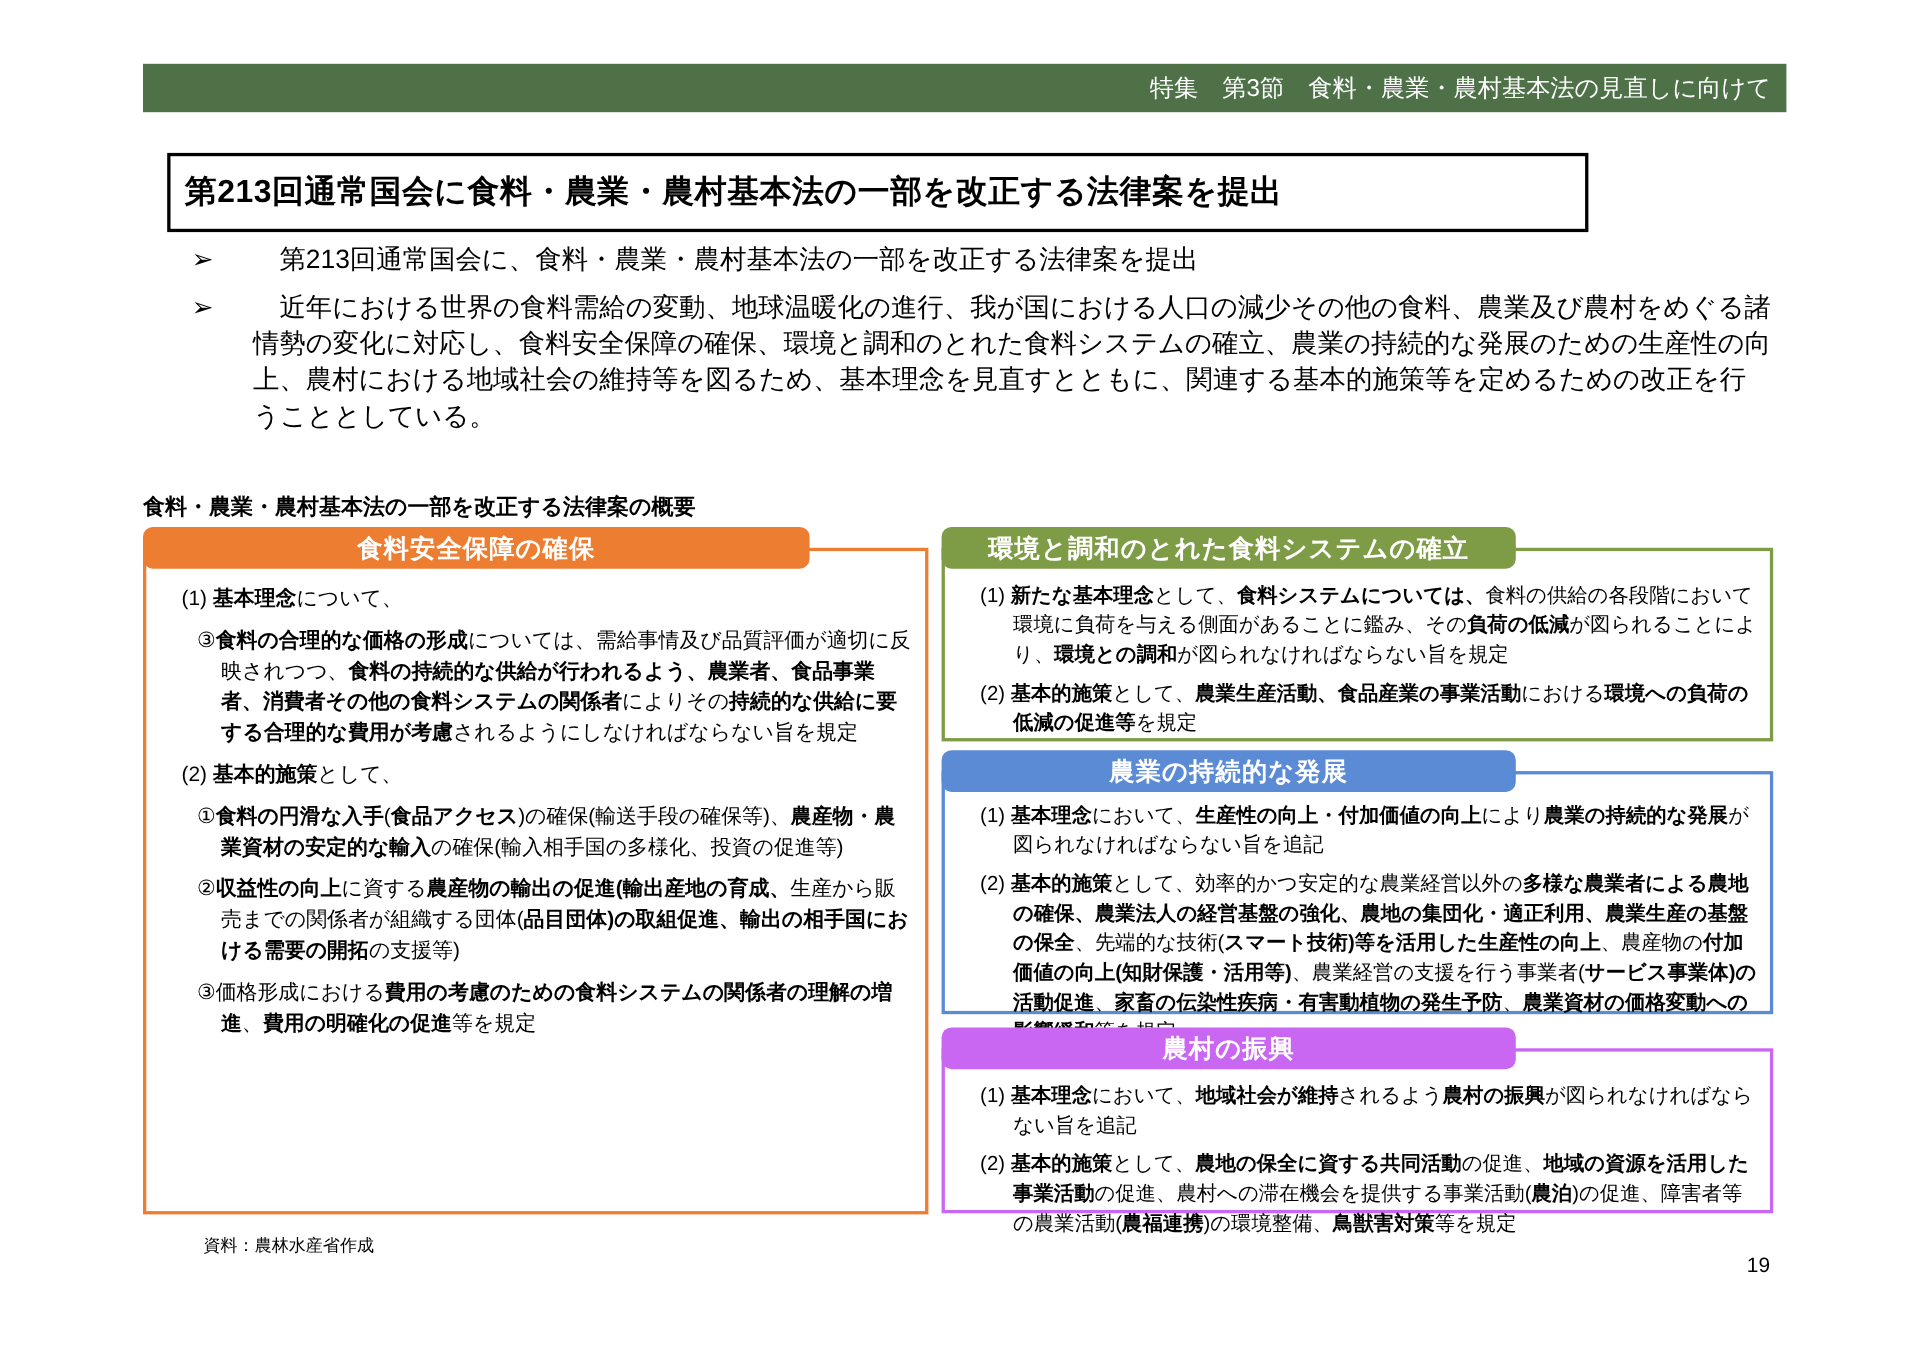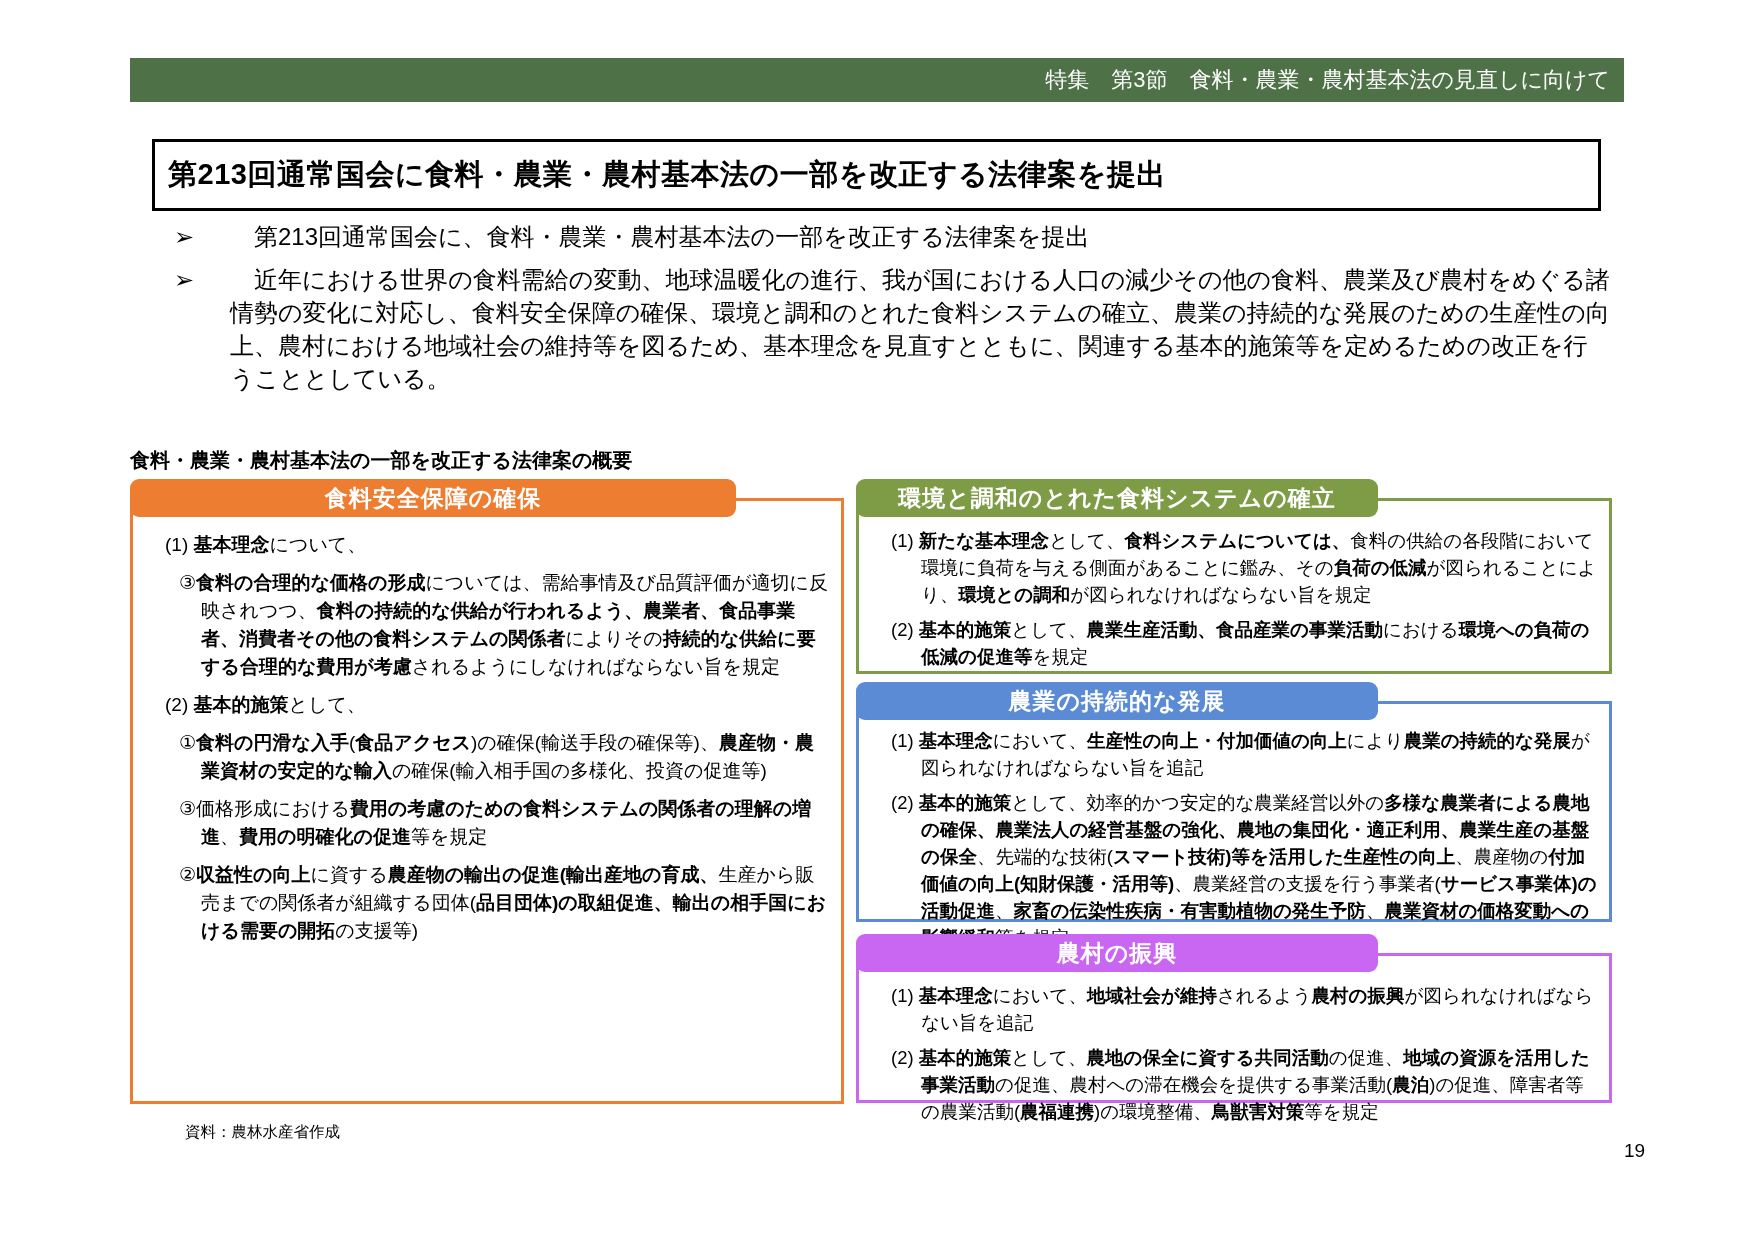--- a/index.html
+++ b/index.html
@@ -7,21 +7,21 @@
     width:1755px;height:1241px;position:relative;overflow:hidden;
     font-family:"Liberation Sans","DejaVu Sans",sans-serif;
     color:#000;
   }
   .banner{
     position:absolute;left:130px;top:58px;width:1494px;height:44px;
     display:flex;align-items:center;justify-content:flex-end;
     color:#fff;font-size:22px;padding-right:14px;box-sizing:border-box;
   }
   .title-box{
-    position:absolute;left:152px;top:139px;width:1449px;height:72px;
+    position:absolute;left:152px;top:139px;width:1292px;height:72px;
     border:3px solid #000;box-sizing:border-box;
     display:flex;align-items:center;
   }
   .title-box .t{font-size:29px;font-weight:bold;padding-left:13px;letter-spacing:0.5px;}
   .bullets{position:absolute;left:168px;top:220px;width:1442px;}
   .bullet{display:flex;margin-bottom:10px;font-size:24px;line-height:33px;}
   .bullet .glyph{flex:0 0 56px;text-align:left;padding-left:6px;}
   .bullet .btxt{flex:1;text-indent:1em;}
   .subtitle{
     position:absolute;left:130px;top:447px;width:1494px;
@@ -40,21 +40,21 @@
   #box-left .box-content{padding:30px 10px 0 12px;font-size:19px;line-height:28px;}
   
   .rbox .box-content{padding:26px 10px 0 12px;font-size:18.5px;line-height:27px;}
   #box-blue .box-content{padding-top:23px;}
   .para{margin:0 0 10px 0;}
   .rbox .para{margin-bottom:8px;}
   .para.num{padding-left:38px;text-indent:-30px;}
   .para.sub{padding-left:44px;text-indent:-22px;}
   .para .b{font-weight:bold;}
   .source{position:absolute;left:141px;top:1122px;font-size:15.5px;margin-left:44px;}
-  .page-number{position:absolute;left:1588px;top:1140px;font-size:19px;margin-left:36px;}
+  .page-number{position:absolute;left:1588px;top:1140px;font-size:19px;}
 </style>
 </head>
 <body>
 
 <div class="banner" style="background: rgb(78, 113, 71);">
   <span>特集　第3節　食料・農業・農村基本法の見直しに向けて</span>
 </div>
 
 <div class="title-box" style="border-color: rgb(0, 0, 0);">
   <span class="t">第213回通常国会に食料・農業・農村基本法の一部を改正する法律案を提出</span>
@@ -75,22 +75,22 @@
 
 <div class="section-header" style="left: 130px; top: 479px; width: 606px; background: rgb(237, 125, 49);">
   <span>食料安全保障の確保</span>
 </div>
 <div class="section-box" id="box-left" style="left: 130px; top: 498px; width: 714px; height: 606px; border-color: rgb(237, 125, 49);">
   <div class="box-content">
       <p class="para num"><span>(1)  </span><span class="b">基本理念</span><span>について、</span></p>
       <p class="para sub"><span>③</span><span class="b">食料の合理的な価格の形成</span><span>については、需給事情及び品質評価が適切に反映されつつ、</span><span class="b">食料の持続的な供給が行われるよう、農業者、食品事業者、消費者その他の食料システムの関係者</span><span>によりその</span><span class="b">持続的な供給に要する合理的な費用が考慮</span><span>されるようにしなければならない旨を規定</span></p>
       <p class="para num"><span>(2)  </span><span class="b">基本的施策</span><span>として、</span></p>
       <p class="para sub"><span>①</span><span class="b">食料の円滑な入手</span><span>(</span><span class="b">食品アクセス</span><span>)の確保(輸送手段の確保等)、</span><span class="b">農産物・農業資材の安定的な輸入</span><span>の確保(輸入相手国の多様化、投資の促進等)</span></p>
+      <p class="para sub"><span>②</span><span class="b">収益性の向上</span><span>に資する</span><span class="b">農産物の輸出の促進(輸出産地の育成、</span><span>生産から販売までの関係者が組織する団体(</span><span class="b">品目団体)の取組促進、輸出の相手国における需要の開拓</span><span>の支援等)</span></p>
       <p class="para sub"><span>③</span><span>価格形成における</span><span class="b">費用の考慮のための食料システムの関係者の理解の増進</span><span>、</span><span class="b">費用の明確化の促進</span><span>等を規定</span></p>
-      <p class="para sub"><span>②</span><span class="b">収益性の向上</span><span>に資する</span><span class="b">農産物の輸出の促進(輸出産地の育成、</span><span>生産から販売までの関係者が組織する団体(</span><span class="b">品目団体)の取組促進、輸出の相手国における需要の開拓</span><span>の支援等)</span></p>
     </div>
 </div>
 
 <div class="section-header" style="left: 856px; top: 479px; width: 522px; background: rgb(126, 155, 69);">
   <span>環境と調和のとれた食料システムの確立</span>
 </div>
 <div class="section-box rbox" id="box-green" style="left: 856px; top: 498px; width: 756px; height: 176px; border-color: rgb(126, 155, 69);">
   <div class="box-content">
       <p class="para num"><span>(1)  </span><span class="b">新たな基本理念</span><span>として、</span><span class="b">食料システムについては、</span><span>食料の供給の各段階において環境に負荷を与える側面があることに鑑み、その</span><span class="b">負荷の低減</span><span>が図られることにより、</span><span class="b">環境との調和</span><span>が図られなければならない旨を規定</span></p>
       <p class="para num"><span>(2)  </span><span class="b">基本的施策</span><span>として、</span><span class="b">農業生産活動、食品産業の事業活動</span><span>における</span><span class="b">環境への負荷の低減の促進等</span><span>を規定</span></p>

